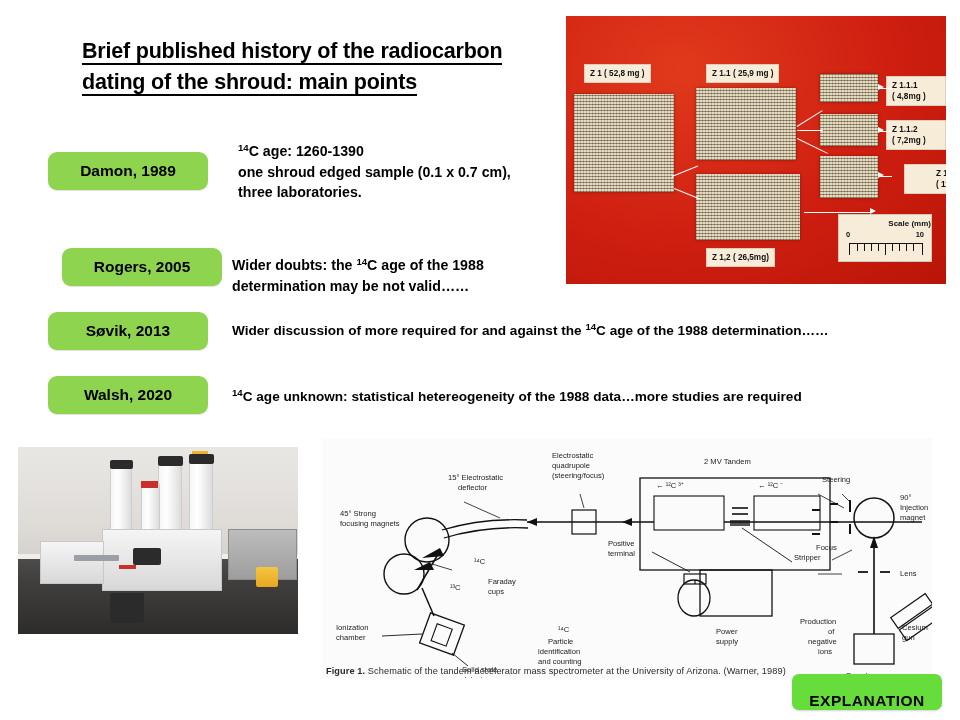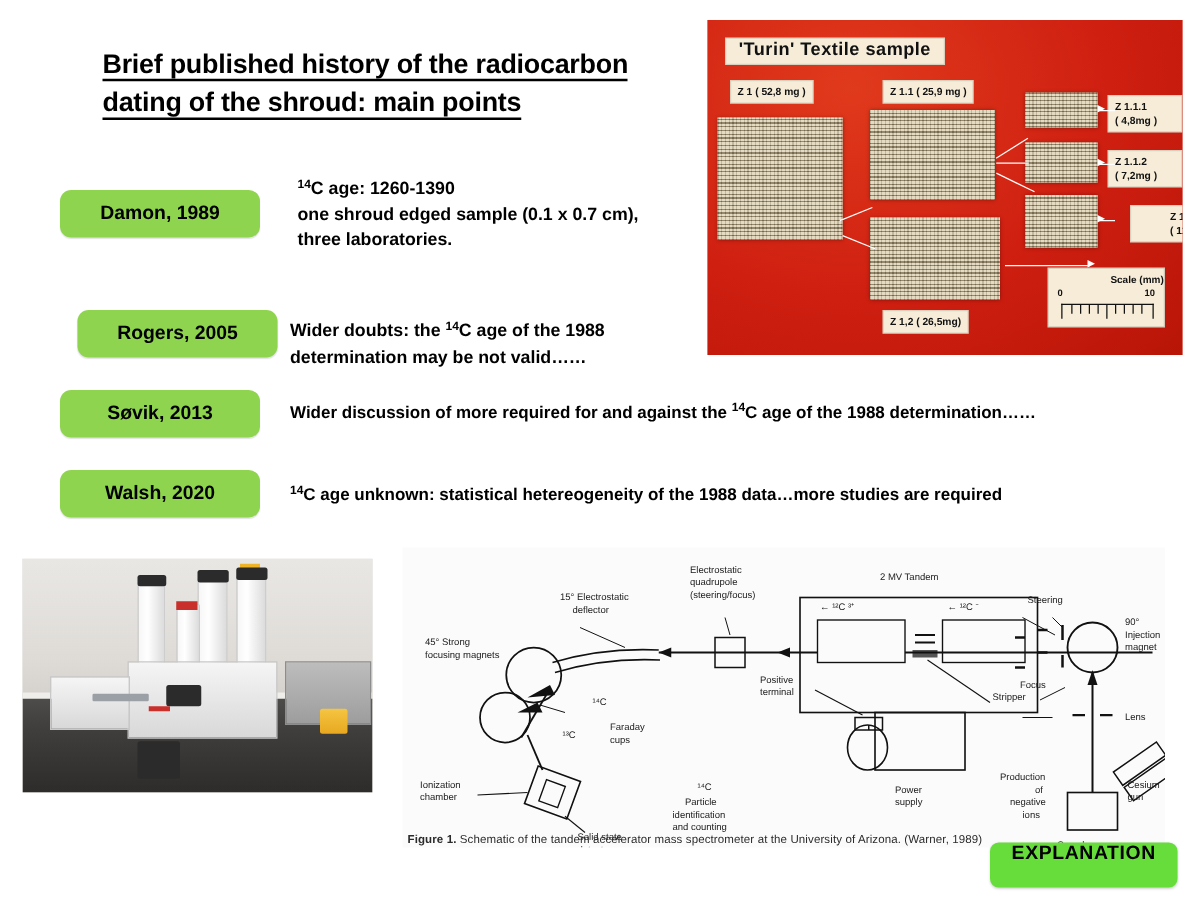--- a/index.html
+++ b/index.html
@@ -247,21 +247,21 @@
   
   .explanation {
     position: absolute;
     left: 792px;
     top: 674px;
     width: 150px;
     height: 36px;
     background: #66DD3B;
     border-radius: 7px;
     display: flex;
-    align-items: flex-start;
+    align-items: flex-end;
     justify-content: center;
     font-size: 15.5px;
     font-weight: bold;
     letter-spacing: 0.5px;
     color: #000;
     box-shadow: 0 1px 2px rgba(0,0,0,0.18);
     cursor: pointer;
   }
 </style>
 </head>
@@ -302,21 +302,20 @@
     <div><span>Wider discussion of more required for and against the </span><sup>14</sup><span>C age of the 1988 determination……</span></div>
   </div>
 
   <div class="body-text bt4">
     <div><span></span><sup>14</sup><span>C age unknown: statistical hetereogeneity of the 1988 data…more studies are required</span></div>
   </div>
 
   <div class="turin">
     <div class="turin-inner"></div>
 
-    <div class="tlabel big" style="left:14px; top:14px;">'Turin'  Textile sample</div>
 
     <div class="tlabel" style="left:18px; top:48px;">Z 1 ( 52,8 mg )</div>
     <div class="tlabel" style="left:140px; top:48px;">Z 1.1 ( 25,9 mg )</div>
     <div class="tlabel" style="left:320px; top:60px; width:48px;">Z 1.1.1
 ( 4,8mg )</div>
     <div class="tlabel" style="left:320px; top:104px; width:48px;">Z 1.1.2
 ( 7,2mg )</div>
     <div class="tlabel" style="left:338px; top:148px; width:48px;padding-left:31px;">Z 1.1.3
 ( 11,2 mg)</div>
     <div class="tlabel" style="left:140px; top:232px;">Z 1,2 ( 26,5mg)</div>

